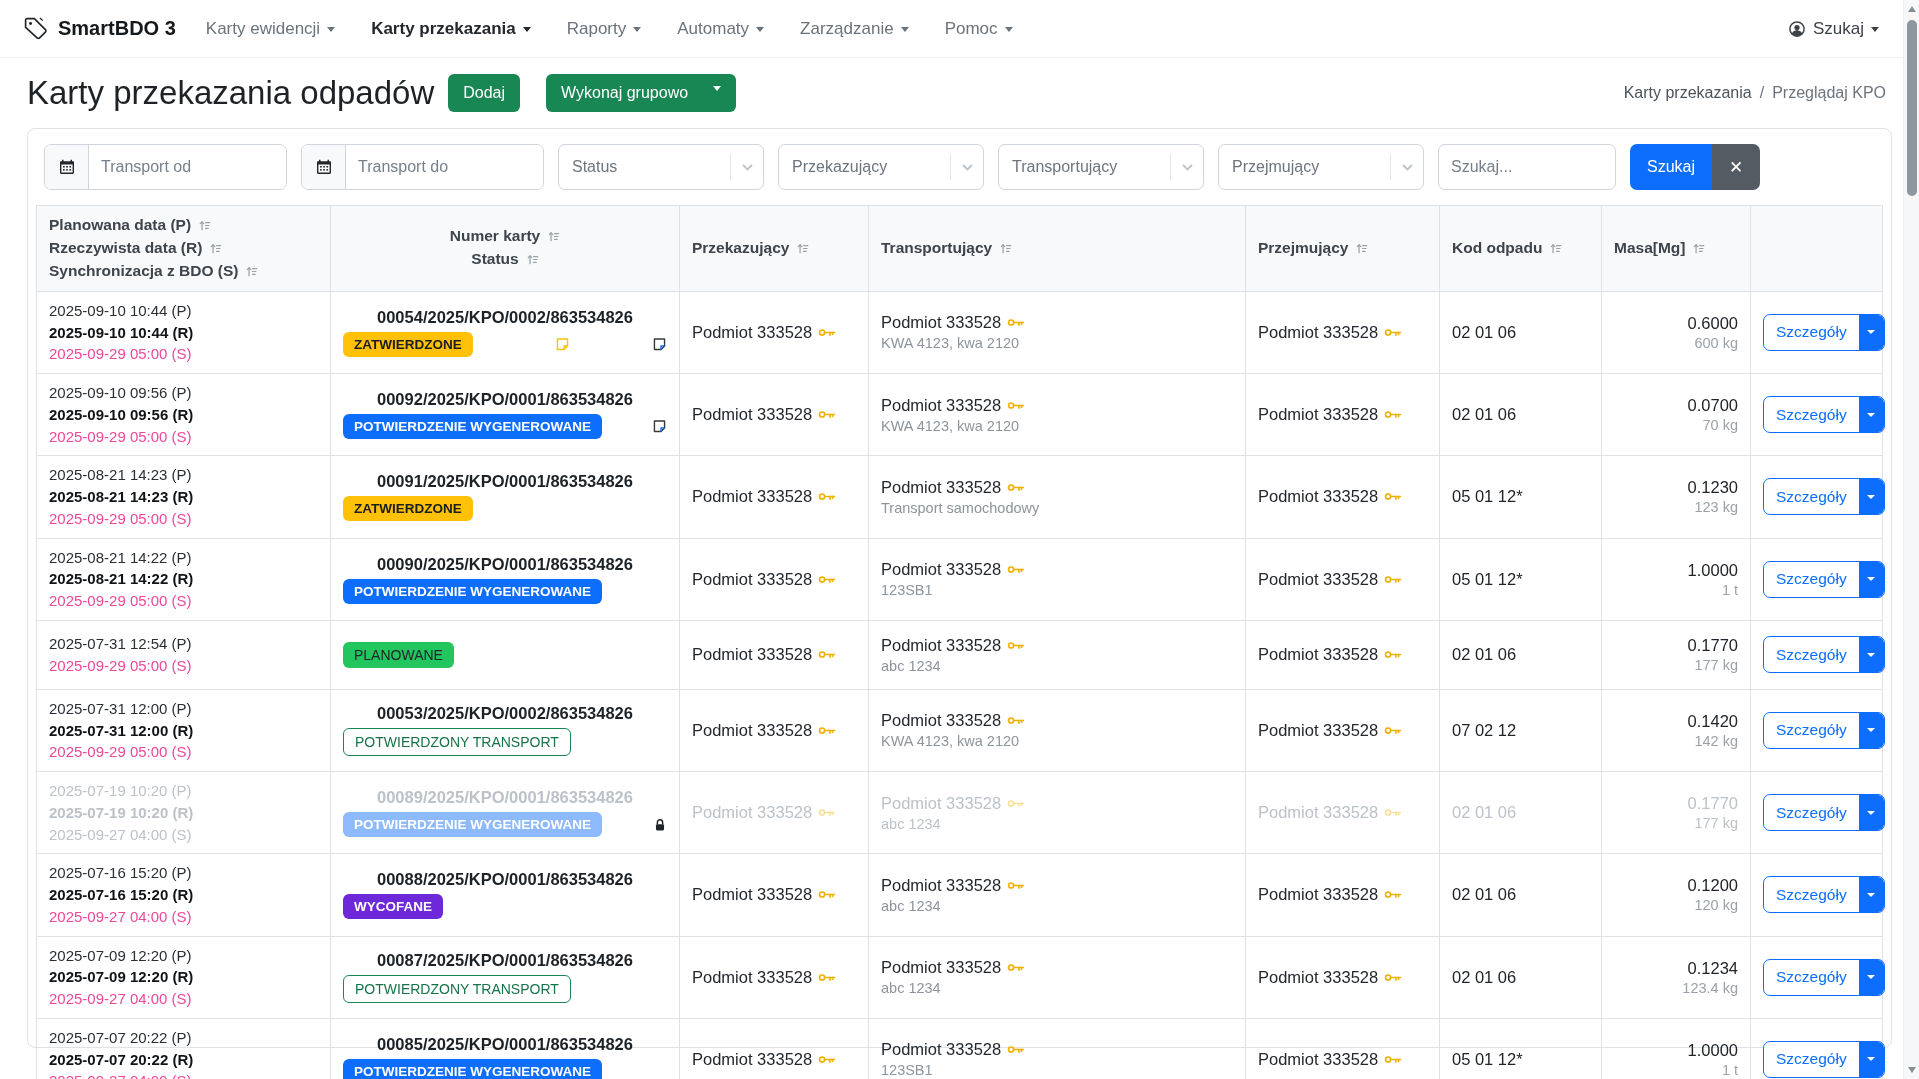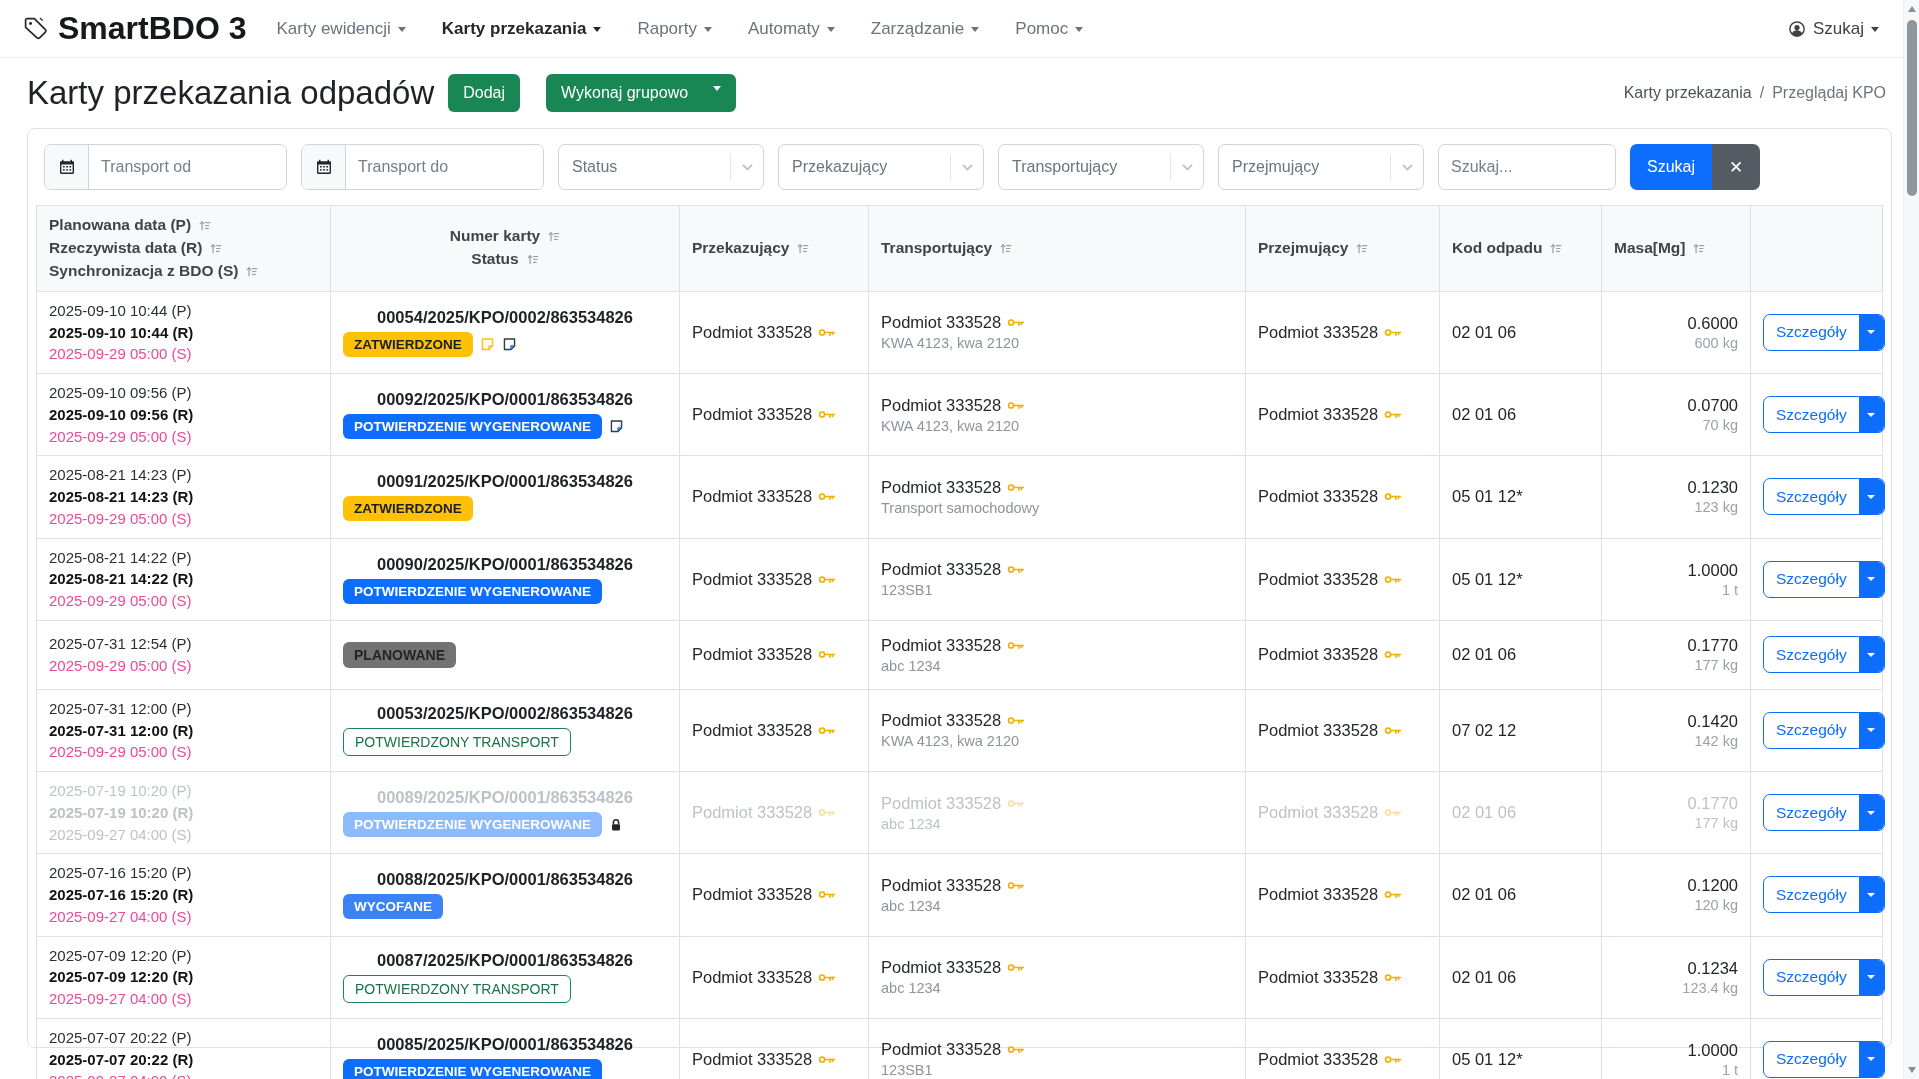--- a/index.html
+++ b/index.html
@@ -3,21 +3,21 @@
 <meta charset="utf-8">
 <style>
   * { box-sizing: border-box; }
   html,body { margin:0; padding:0; }
   body {
     width:1919px; height:1079px; overflow:hidden; background:#fff;
     font-family:"Liberation Sans","DejaVu Sans",sans-serif; color:#212529;
   }
   
   .navbar { height:58px; display:flex; align-items:center; padding:0 22px; background:#fff; border-bottom:1px solid #eceff1; }
-  .brand { display:flex; align-items:center; gap:9px; font-size:32px; font-weight:600; color:#16191c; cursor:pointer; }
+  .brand { display:flex; align-items:center; gap:9px; font-size:20px; font-weight:600; color:#16191c; cursor:pointer; }
   .nav-items { display:flex; margin-left:30px; gap:36px; }
   .nav-item { display:flex; align-items:center; gap:7px; font-size:17px; color:#6a737b; cursor:pointer; }
   .nav-item.active { color:#24282c; font-weight:600; }
   .caret { width:0; height:0; border-left:4.5px solid transparent; border-right:4.5px solid transparent; border-top:5px solid currentColor; margin-top:2px; }
   .user-menu { margin-left:auto; display:flex; align-items:center; gap:7px; font-size:17px; color:#3c4248; cursor:pointer; margin-right:18px; }
   
   .page-head { display:flex; align-items:center; padding:16px 33px 12px 27px; }
   .page-title { font-size:33px; font-weight:400; margin:0; color:#1e2226; }
   .btn { border:none; cursor:pointer; font-family:inherit; }
   .btn-green { background:#198754; color:#fff; border-radius:6px; font-size:16px; padding:10px 15px; }
@@ -47,27 +47,27 @@
   .th-line { display:flex; align-items:center; gap:7px; line-height:1.48; }
   .th-line.centered { justify-content:center; }
   tbody td { border:1px solid #dee2e6; padding:8px 12px; vertical-align:middle; height:69px; }
   tbody tr { height:69px; }
   .dt-line { font-size:15px; line-height:1.45; }
   .dt-p { color:#2a2f34; }
   .dt-r { color:#111417; font-weight:700; }
   .dt-s { color:#ec4899; }
   .td-center { text-align:center; }
   .num { font-weight:600; font-size:16.5px; color:#1d2226; }
-  .badge-row { display:flex; justify-content:flex-start; align-items:center; gap:7px; margin-top:5px; }
+  .badge-row { display:flex; justify-content:space-between; align-items:center; gap:7px; margin-top:5px; }
   .badge { display:inline-block; font-size:13.5px; font-weight:600; padding:5px 11px; border-radius:6px; white-space:nowrap; }
   .badge-warning { background:#ffc107; color:#1b1e21; }
   .badge-primary { background:#0d6efd; color:#fff; }
-  .badge-light { background:#737373; color:#212529; font-weight:700; font-size:14px; }
+  .badge-light { background:#22c55e; color:#212529; font-weight:400; font-size:14px; }
   .badge-outline-success { background:#fff; color:#157347; border:1px solid #198754; font-weight:500; font-size:14px; }
-  .badge-secondary { background:#3b82f6; color:#fff; }
+  .badge-secondary { background:#6d28d9; color:#fff; }
   .name { font-size:16.5px; color:#24282d; display:flex; align-items:center; gap:6px; }
   .sub { color:#8d949b; font-size:14.5px; margin-top:3px; }
   .kod { font-size:16.5px; }
   .td-masa { text-align:right; }
   .masa-main { font-size:16.5px; color:#212529; }
   .masa-sub { font-size:14.5px; color:#9aa1a8; margin-top:2px; }
   .details-btn { display:inline-flex; height:37px; border:1px solid #0d6efd; border-radius:7px; overflow:hidden; background:#fff; cursor:pointer; }
   .details-label { padding:0 12px; display:flex; align-items:center; color:#0d6efd; font-size:15.5px; }
   .details-caret { width:25px; background:#0d6efd; display:flex; align-items:center; justify-content:center; }
   .details-caret span { width:0;height:0;border-left:4px solid transparent;border-right:4px solid transparent;border-top:4.5px solid #fff; }

